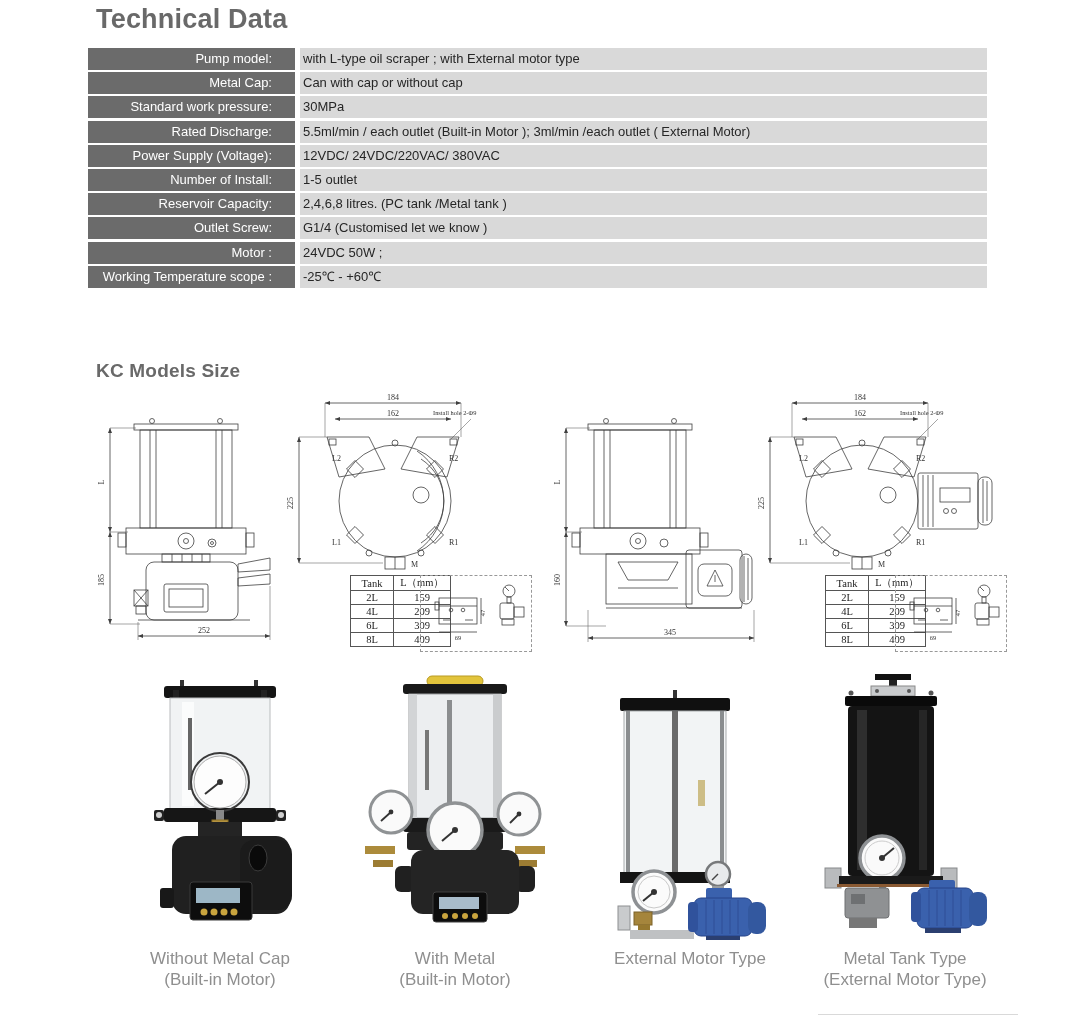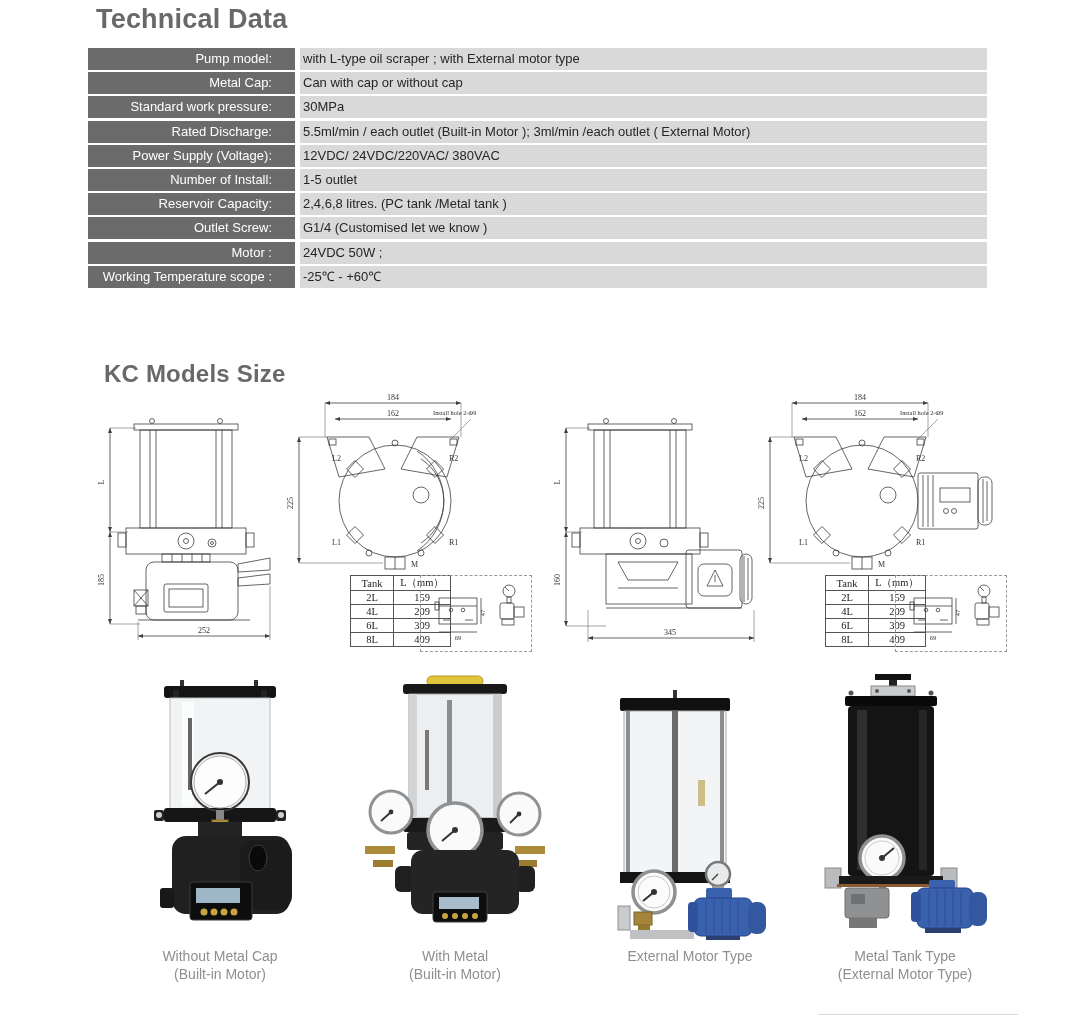--- a/index.html
+++ b/index.html
@@ -24,21 +24,21 @@
   .ar{fill:#3f3f3f;stroke:none;}
   
   .ttab{position:absolute;border-collapse:collapse;font-family:"Liberation Serif",serif;
         font-size:10.5px;color:#222;margin-left:48px;}
   .ttab td,.ttab th{border:1px solid #555;text-align:center;font-weight:normal;
         height:13px;padding:0 2px;}
   .ttab .c1{width:38px;} .ttab .c2{width:52px;}
   .dashbox{position:absolute;border:1px dashed #999;}
   
   .product{position:absolute;width:200px;text-align:center;}
-  .caption{margin-top:4px;font-size:14px;color:#8f8f8f;line-height:1.25;}
+  .caption{margin-top:4px;font-size:17px;color:#8f8f8f;line-height:1.25;}
   .bottomline{position:absolute;height:1px;background:#d9d9d9;}
 </style>
 </head>
 <body>
 
 <div id="page">
 
   <div class="h1" style="left:96px;top:4px;">Technical Data</div>
 
   <div id="spec">
@@ -87,21 +87,21 @@
         <div class="sgap"></div>
         <div class="svalue">24VDC  50W ;</div>
       </div>
     <div class="srow">
         <div class="slabel">Working Temperature scope :</div>
         <div class="sgap"></div>
         <div class="svalue">-25℃ - +60℃</div>
       </div>
   </div>
 
-  <div class="h1" style="left:96px;top:360px;font-size:24px;margin-left:8px;">KC  Models Size</div>
+  <div class="h1" style="left:96px;top:360px;font-size:19px;">KC  Models Size</div>
 
   <svg class="draw" style="left:90px;top:412px;" width="190" height="240" viewBox="0 0 190 240">
     <line class="ln" x1="20" y1="16" x2="20" y2="212"></line>
     <line class="lnt" x1="20" y1="16" x2="46" y2="16"></line>
       <line class="lnt" x1="20" y1="120" x2="38" y2="120"></line>
       <line class="lnt" x1="20" y1="212" x2="50" y2="212"></line>
     <path class="ar" d="M20 16 l-2 5 h4 z"></path>
       <path class="ar" d="M20 120 l-2 -5 h4 z"></path>
       <path class="ar" d="M20 120 l-2 5 h4 z"></path>
       <path class="ar" d="M20 212 l-2 -5 h4 z"></path>

